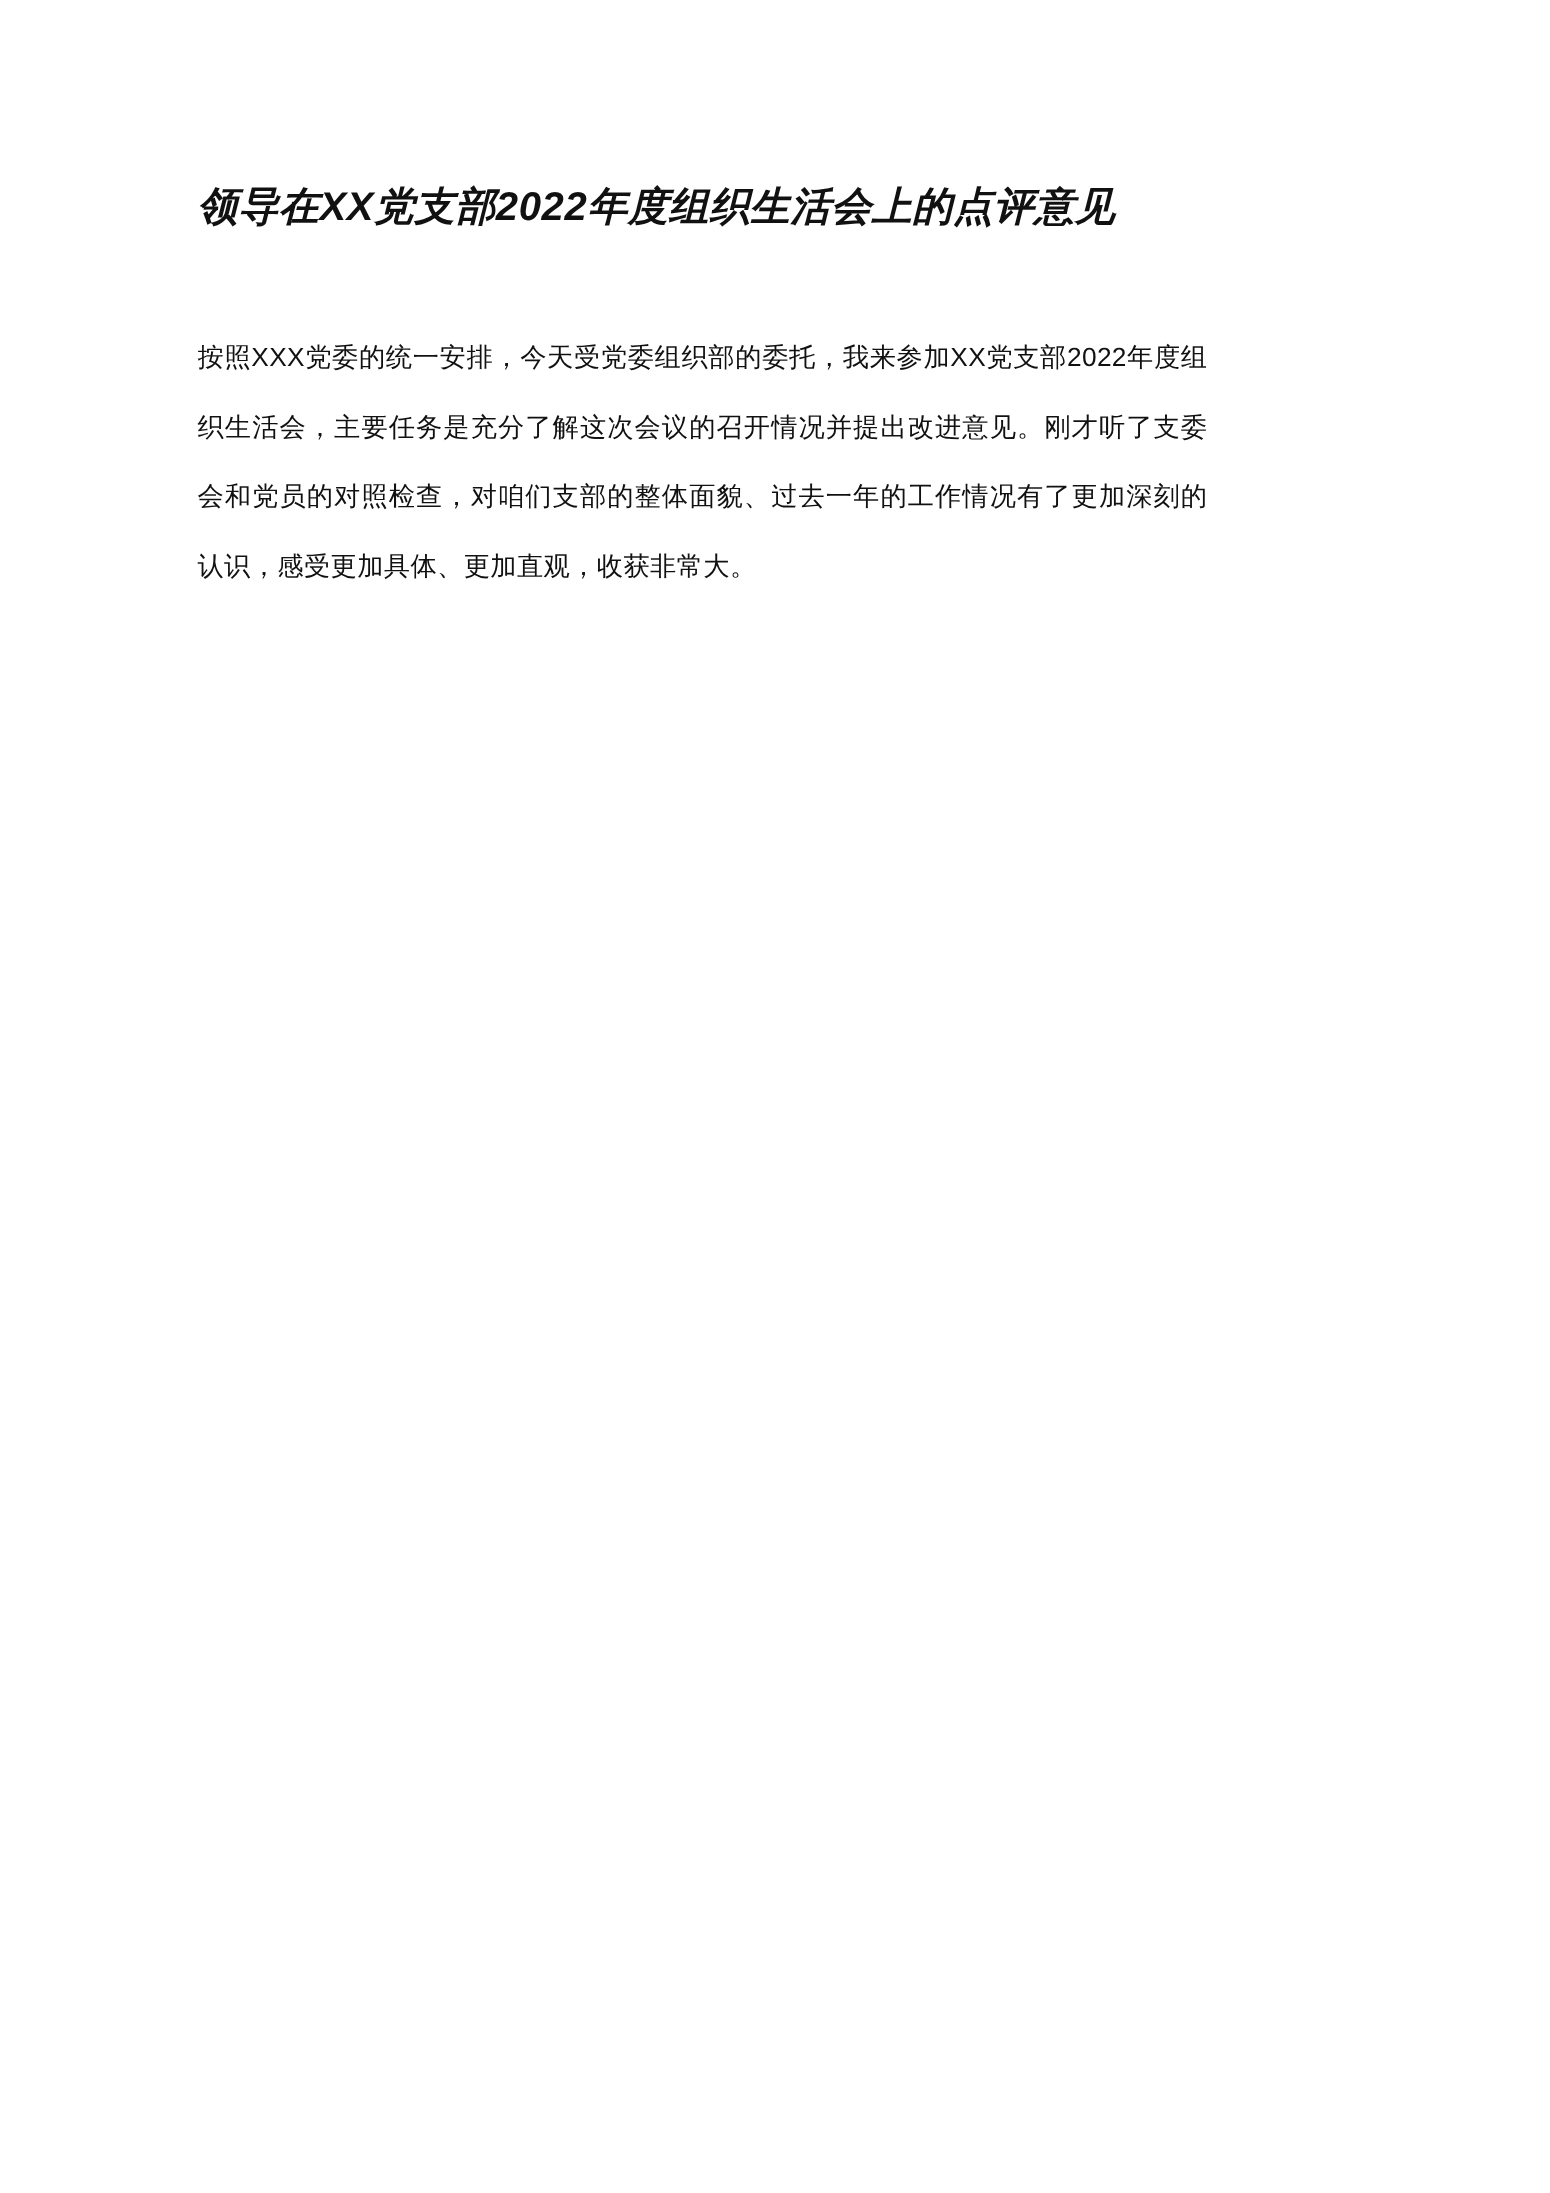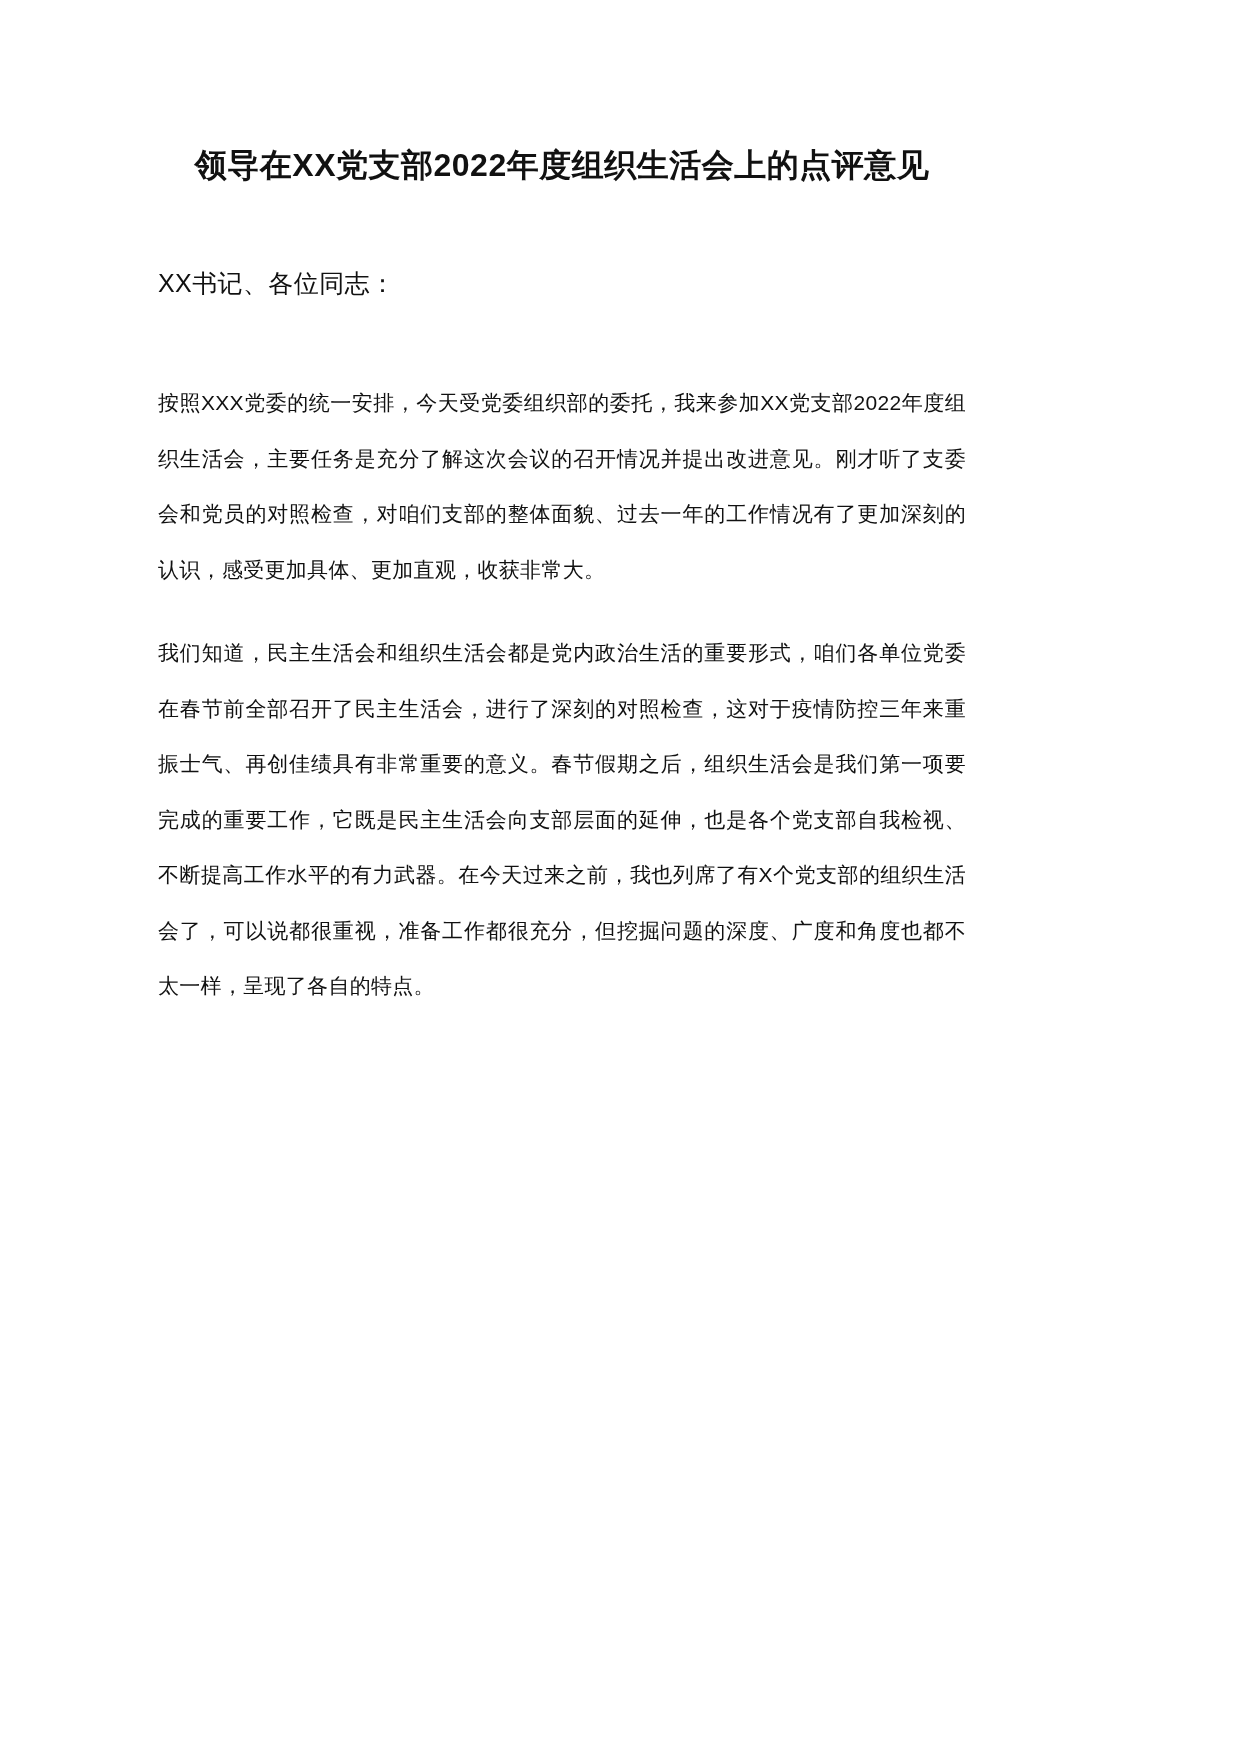--- a/index.html
+++ b/index.html
@@ -24,25 +24,25 @@
     position: absolute;
     left: 158px;
     top: 0;
     width: 808px;
   }
   .doc-title {
     font-size: 32px;
     font-weight: bold;
     line-height: 1.35;
     letter-spacing: 0.5px;
-    text-align: center;
     margin: 0;
     padding-top: 144px;
     padding-bottom: 0;
     color: #111111;
+    font-style: italic;
   }
   .salutation {
     font-size: 25px;
     line-height: 1.6;
     margin: 0;
     padding-top: 76px;
     letter-spacing: 0.4px;
     color: #111111;
   }
   .para {
@@ -60,21 +60,19 @@
   .para.p3 { padding-top: 28px; }
 </style>
 </head>
 <body>
 
 <div class="page">
   <div class="content">
 
     <h1 class="doc-title">领导在XX党支部2022年度组织生活会上的点评意见</h1>
 
-    <p class="salutation">XX书记、各位同志：</p>
 
     <p class="para p1">按照XXX党委的统一安排，今天受党委组织部的委托，我来参加XX党支部2022年度组织生活会，主要任务是充分了解这次会议的召开情况并提出改进意见。刚才听了支委会和党员的对照检查，对咱们支部的整体面貌、过去一年的工作情况有了更加深刻的认识，感受更加具体、更加直观，收获非常大。</p>
 
-    <p class="para p2">我们知道，民主生活会和组织生活会都是党内政治生活的重要形式，咱们各单位党委在春节前全部召开了民主生活会，进行了深刻的对照检查，这对于疫情防控三年来重振士气、再创佳绩具有非常重要的意义。春节假期之后，组织生活会是我们第一项要完成的重要工作，它既是民主生活会向支部层面的延伸，也是各个党支部自我检视、不断提高工作水平的有力武器。在今天过来之前，我也列席了有X个党支部的组织生活会了，可以说都很重视，准备工作都很充分，但挖掘问题的深度、广度和角度也都不太一样，呈现了各自的特点。</p>
 
 
   </div>
 </div>
 
 </body></html>

